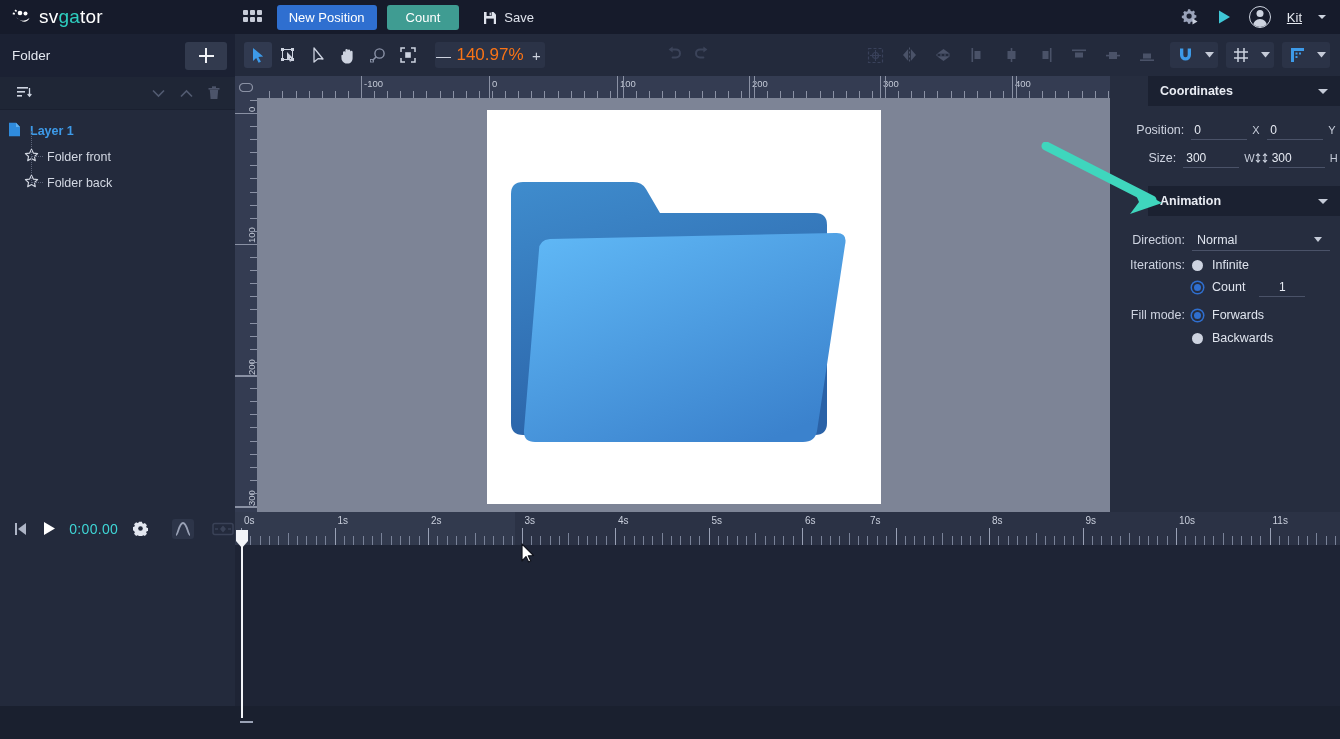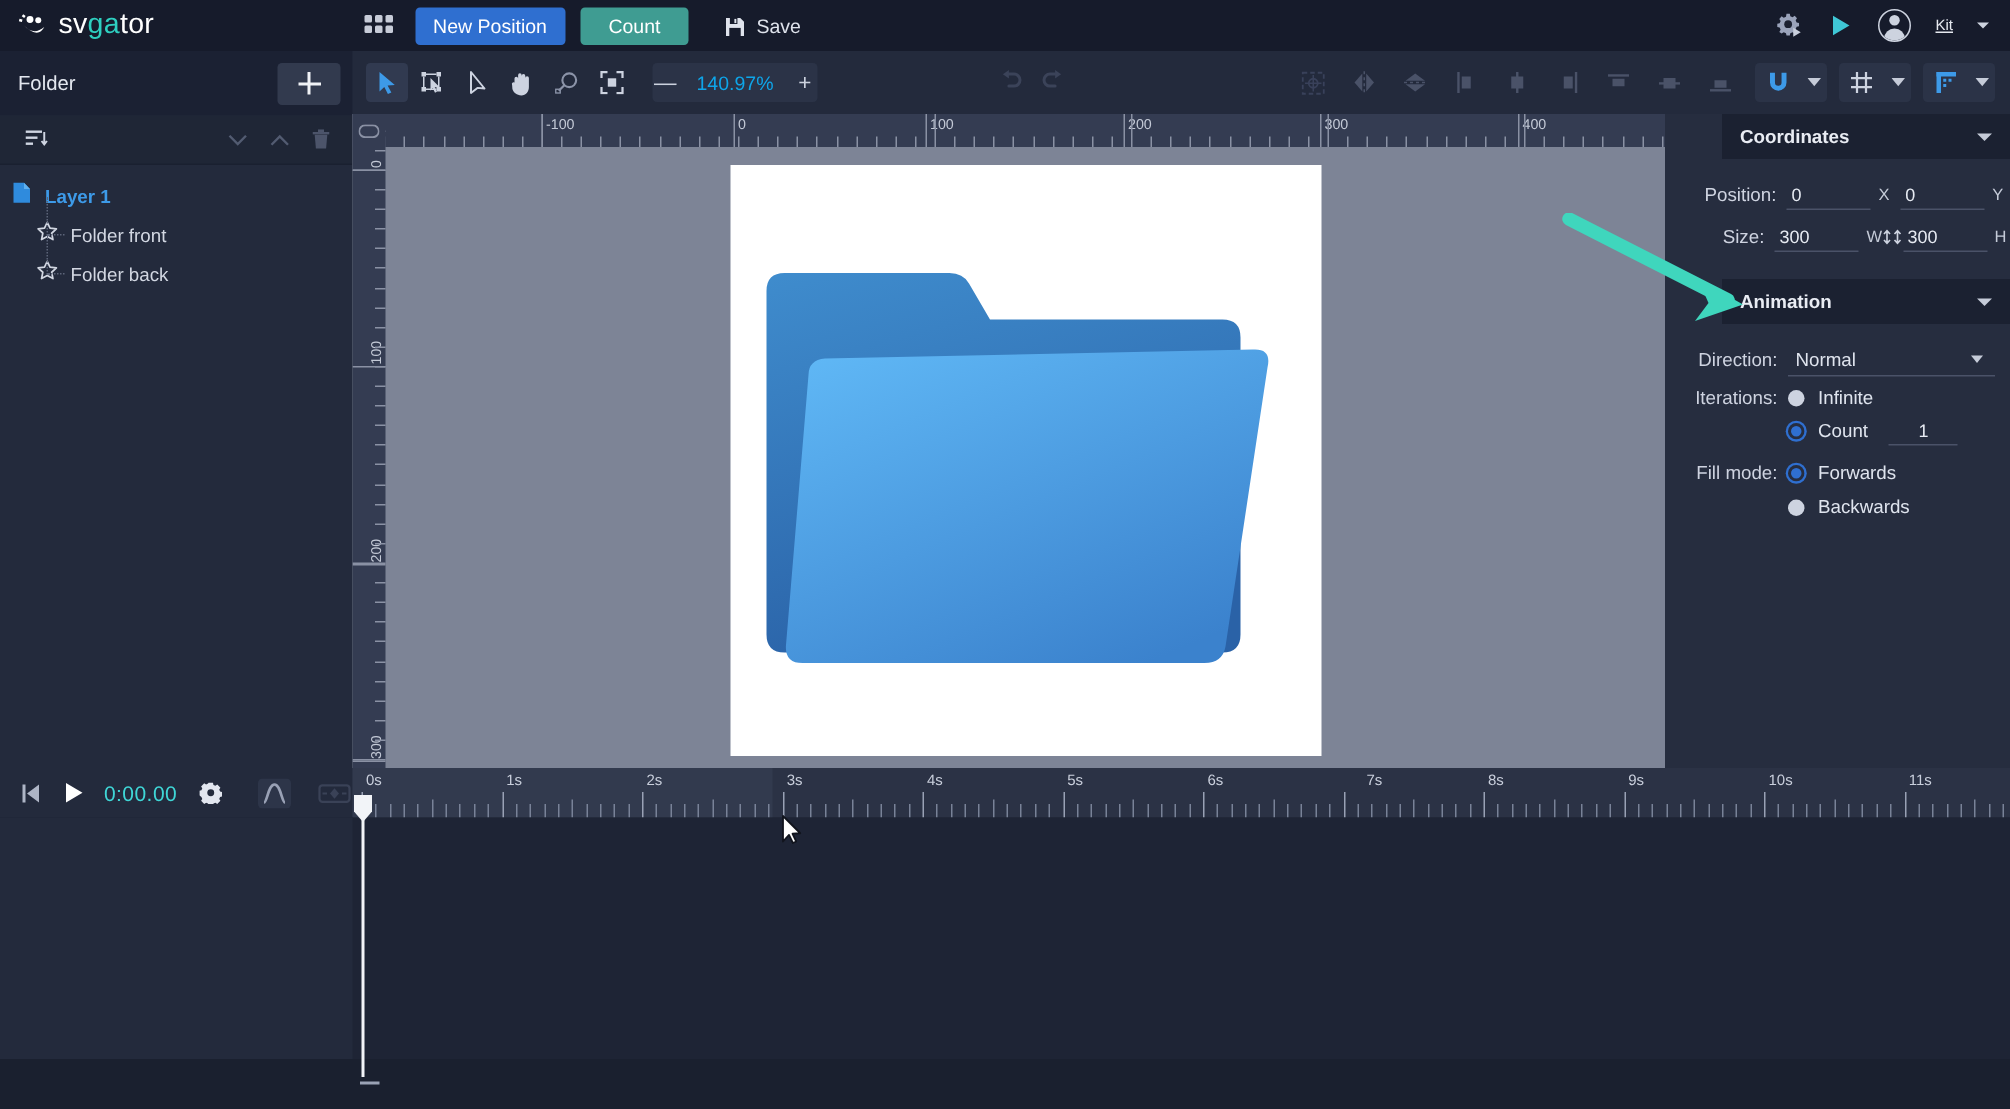--- a/index.html
+++ b/index.html
@@ -51,21 +51,21 @@
   .hdr-right { margin-left: auto; display: flex; align-items: center; gap: 16px; margin-right: 14px; }
   .hdr-ico { width: 18px; height: 18px; display:flex; align-items:center; justify-content:center; cursor:pointer; }
   .avatar {
     width: 22px; height: 22px; border-radius: 50%;
     border: 1.6px solid #cdd3df; position: relative; overflow: hidden; background: #161b2b;
   }
   .avatar::before { content:""; position:absolute; left:50%; top:3.2px; transform:translateX(-50%);
     width:7px; height:7px; border-radius:50%; background:#cdd3df; }
   .avatar::after { content:""; position:absolute; left:50%; top:12px; transform:translateX(-50%);
     width:14px; height:10px; border-radius:7px 7px 0 0; background:#cdd3df; }
-  .kit-name { color:#e6e9f0; font-size:10px;text-decoration:underline; }
+  .kit-name { color:#e6e9f0; font-size:13px;text-decoration:underline; }
   .caret-d { width:0;height:0;border-left:4px solid transparent;border-right:4px solid transparent;border-top:4.5px solid #cdd3df; }
 
   
   .left-panel {
     position:absolute; left:0; top:34px; width:235px; height:478px;
     background:#232a3c;
   }
   .lp-head {
     height:43px; background:#1b2133; display:flex; align-items:center; padding:0 8px 0 12px;
   }
@@ -110,21 +110,21 @@
     width:28px; height:26px; margin:0 1px; border-radius:3px;
     display:flex; align-items:center; justify-content:center; cursor:pointer; background:none; border:none;
   }
   .tb-btn.active { background:#313a50; }
   .zoom-box {
     margin-left:12px; display:flex; align-items:center; height:26px;
     background:#2b3347; border-radius:3px; overflow:hidden;
   }
   .zoom-btn { width:30px; height:26px; display:flex; align-items:center; justify-content:center;
     color:#ccd2de; font-size:15px; cursor:pointer; background:none; border:none; }
-  .zoom-val { min-width:76px; text-align:center; color:#0ea5e9; font-size:13px; }
+  .zoom-val { min-width:76px; text-align:center; color:#f97316; font-size:17px; }
 
   .tb-spacer1 { width:150px; }
   .undo-grp { display:flex; gap:10px; }
   .tb-spacer2 { width:185px; }
   .align-grp { display:flex; align-items:center; gap:4px; }
   .sep-grp { display:flex; align-items:center; height:26px; margin-left:8px; background:#2b3347; border-radius:3px; }
   .sep-grp .main { width:30px;height:26px;display:flex;align-items:center;justify-content:center;cursor:pointer; }
   .sep-grp .dd { width:18px;height:26px;display:flex;align-items:center;justify-content:center;cursor:pointer; }
 
   
@@ -856,21 +856,21 @@
           <span class="tl-tick" style="left: 576.35px; top: 24px; width: 1px; height: 9px; background: rgb(121, 130, 152);"></span>
           <span class="tl-tick" style="left: 585.7px; top: 24px; width: 1px; height: 9px; background: rgb(121, 130, 152);"></span>
           <span class="tl-tick" style="left: 595.05px; top: 24px; width: 1px; height: 9px; background: rgb(121, 130, 152);"></span>
           <span class="tl-tick" style="left: 604.4px; top: 24px; width: 1px; height: 9px; background: rgb(121, 130, 152);"></span>
           <span class="tl-tick" style="left: 613.75px; top: 21px; width: 1px; height: 12px; background: rgb(121, 130, 152);"></span>
           <span class="tl-tick" style="left: 623.1px; top: 24px; width: 1px; height: 9px; background: rgb(121, 130, 152);"></span>
           <span class="tl-tick" style="left: 632.45px; top: 24px; width: 1px; height: 9px; background: rgb(121, 130, 152);"></span>
           <span class="tl-tick" style="left: 641.8px; top: 24px; width: 1px; height: 9px; background: rgb(121, 130, 152);"></span>
           <span class="tl-tick" style="left: 651.15px; top: 24px; width: 1px; height: 9px; background: rgb(121, 130, 152);"></span>
           <span class="tl-tick" style="left: 660.5px; top: 16px; width: 1px; height: 17px; background: rgb(153, 161, 181);"></span>
-          <span class="tl-lab" style="left: 676px;">7s</span>
+          <span class="tl-lab" style="left: 635px;">7s</span>
           <span class="tl-tick" style="left: 669.85px; top: 24px; width: 1px; height: 9px; background: rgb(121, 130, 152);"></span>
           <span class="tl-tick" style="left: 679.2px; top: 24px; width: 1px; height: 9px; background: rgb(121, 130, 152);"></span>
           <span class="tl-tick" style="left: 688.55px; top: 24px; width: 1px; height: 9px; background: rgb(121, 130, 152);"></span>
           <span class="tl-tick" style="left: 697.9px; top: 24px; width: 1px; height: 9px; background: rgb(121, 130, 152);"></span>
           <span class="tl-tick" style="left: 707.25px; top: 21px; width: 1px; height: 12px; background: rgb(121, 130, 152);"></span>
           <span class="tl-tick" style="left: 716.6px; top: 24px; width: 1px; height: 9px; background: rgb(121, 130, 152);"></span>
           <span class="tl-tick" style="left: 725.95px; top: 24px; width: 1px; height: 9px; background: rgb(121, 130, 152);"></span>
           <span class="tl-tick" style="left: 735.3px; top: 24px; width: 1px; height: 9px; background: rgb(121, 130, 152);"></span>
           <span class="tl-tick" style="left: 744.65px; top: 24px; width: 1px; height: 9px; background: rgb(121, 130, 152);"></span>
           <span class="tl-tick" style="left: 754px; top: 16px; width: 1px; height: 17px; background: rgb(153, 161, 181);"></span>

